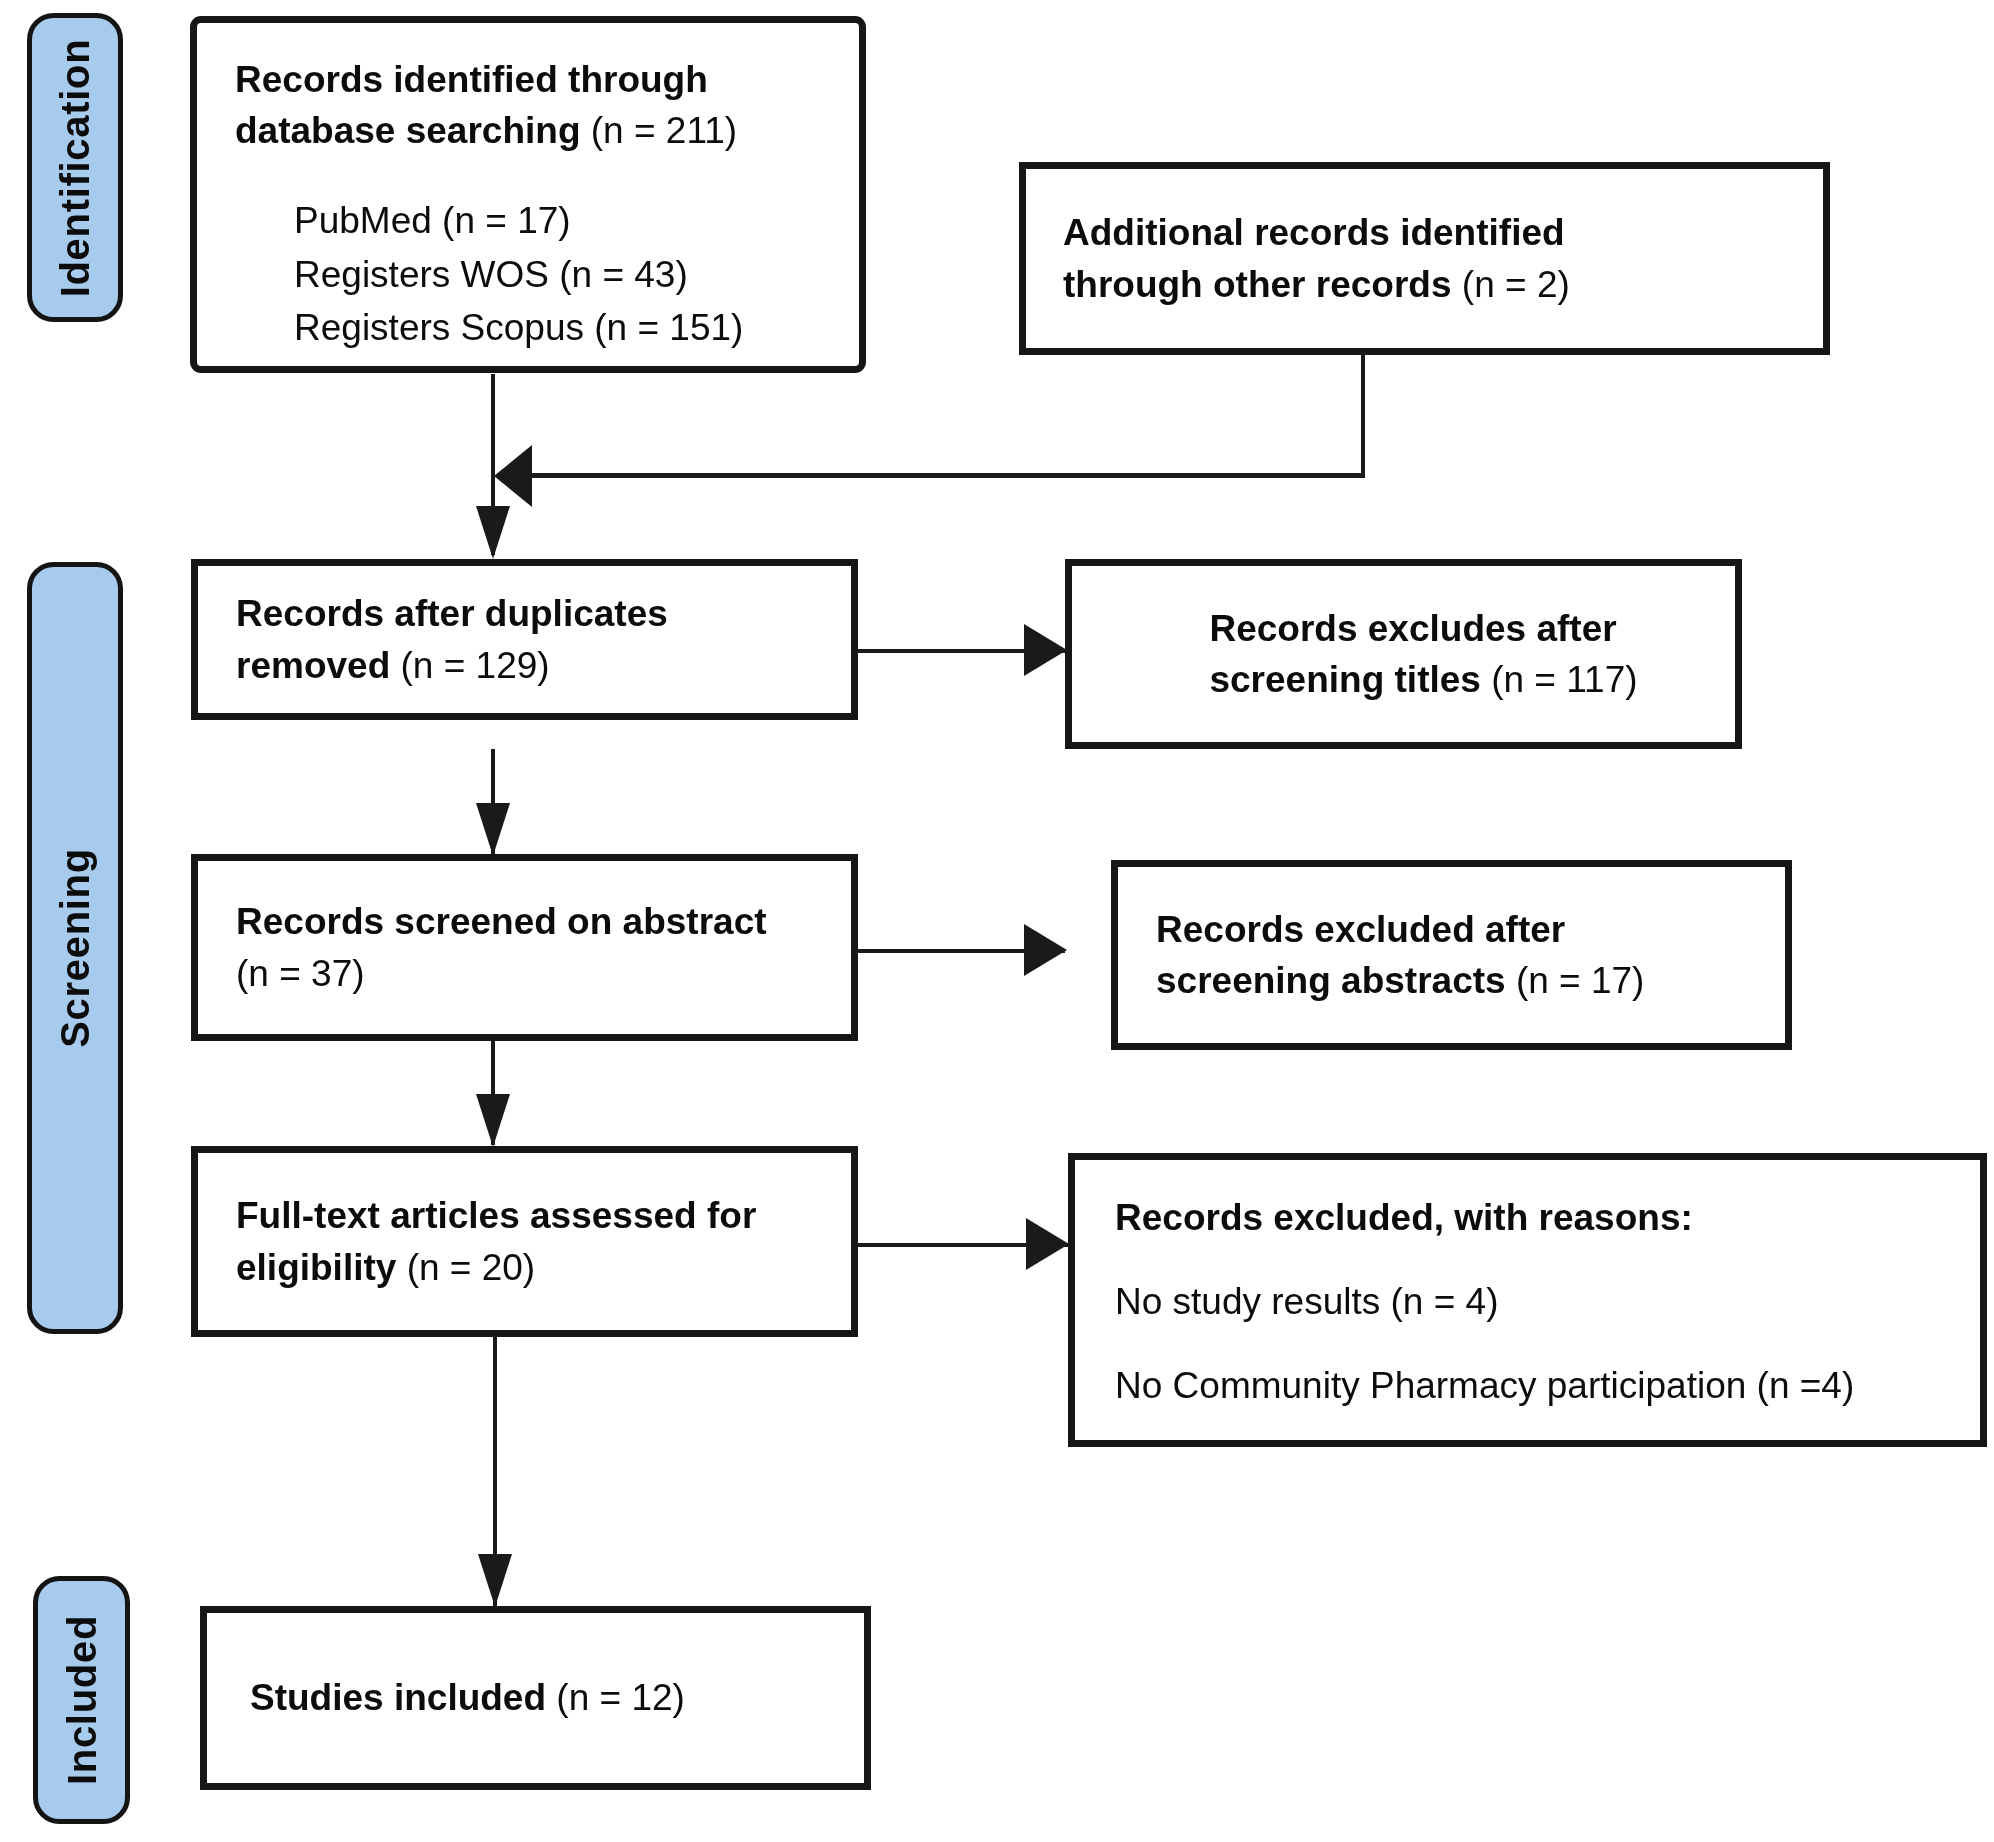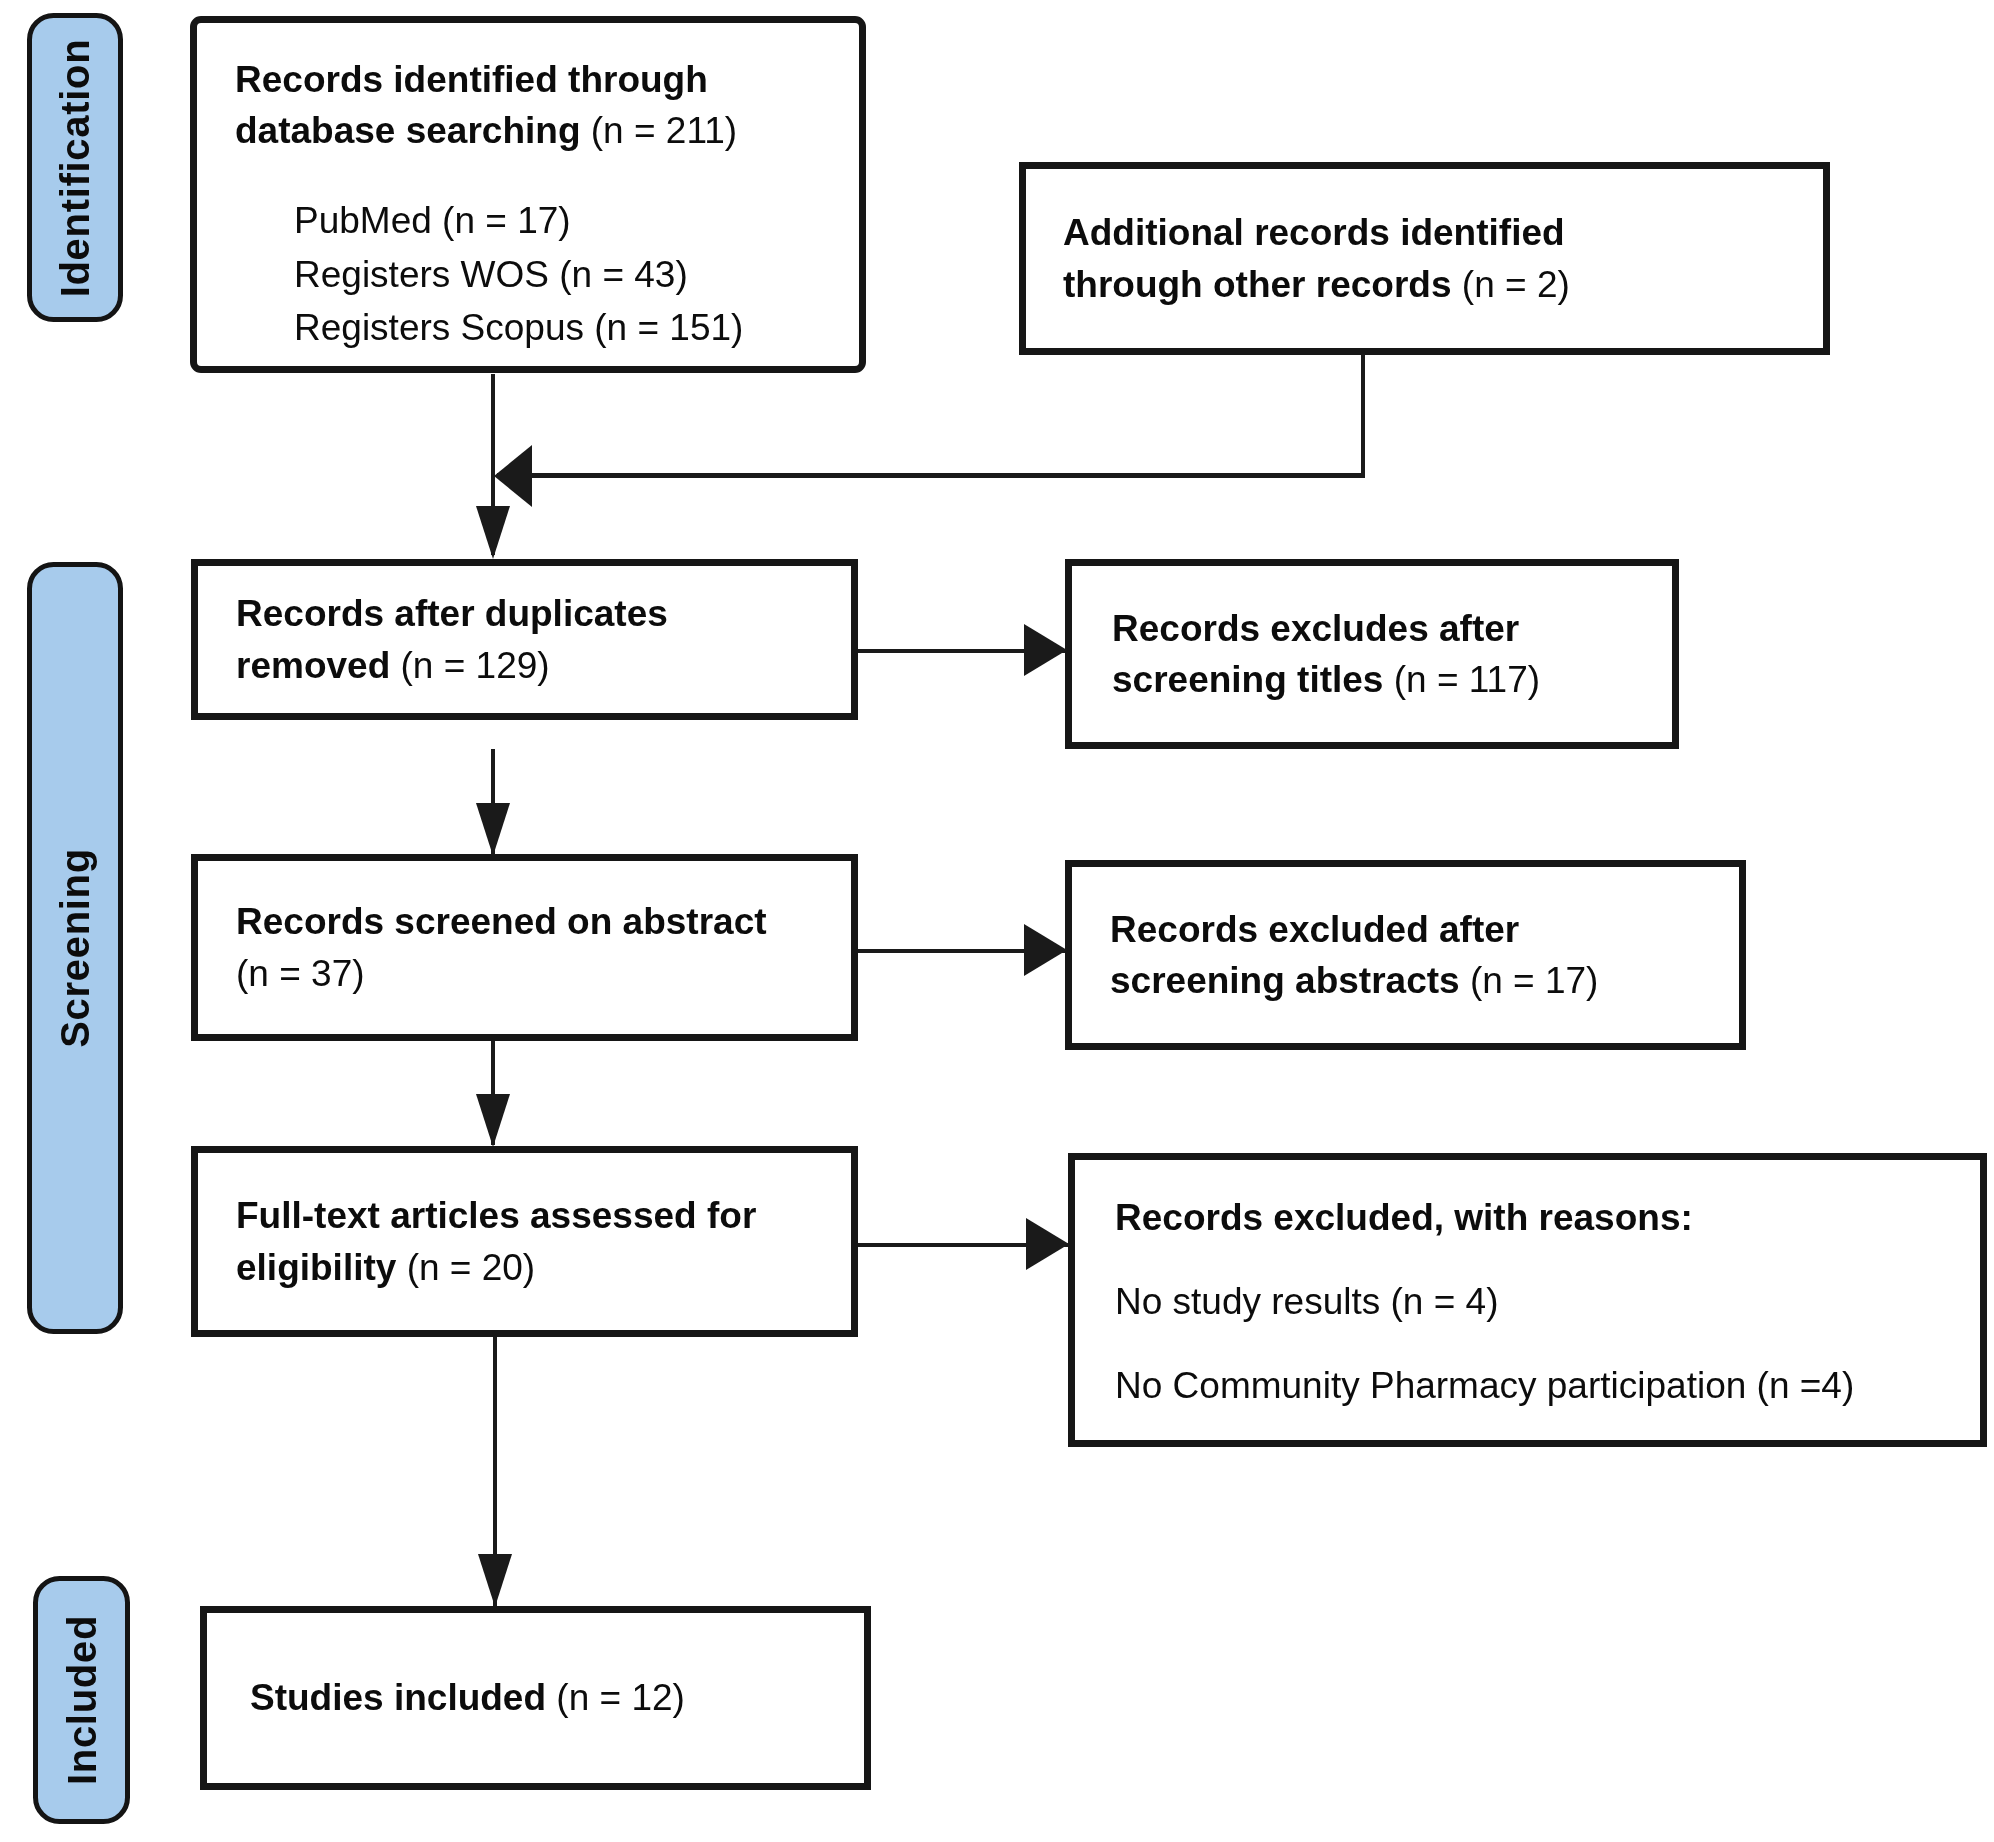--- a/index.html
+++ b/index.html
@@ -118,35 +118,35 @@
     </div>
   </div>
 
   <div class="fbox center" style="left:191px; top:559px; width:667px; height:161px; padding-left:38px;">
     <div>
       <span class="b">Records after duplicates</span><br>
       <span class="b">removed </span><span class="n">(n = 129)</span>
     </div>
   </div>
 
-  <div class="fbox center" style="left:1065px; top:559px; width:614px; height:190px; padding-left:40px;">
+  <div class="fbox center" style="left:1065px; top:559px; width:677px; height:190px; padding-left:40px;align-items:center;">
     <div>
       <span class="b">Records excludes after</span><br>
       <span class="b">screening titles </span><span class="n">(n = 117)</span>
     </div>
   </div>
 
   <div class="fbox center" style="left:191px; top:854px; width:667px; height:187px; padding-left:38px;">
     <div>
       <span class="b">Records screened on abstract</span><br>
       <span class="n">(n = 37)</span>
     </div>
   </div>
 
-  <div class="fbox center" style="left:1065px; top:860px; width:681px; height:190px; padding-left:38px;">
+  <div class="fbox center" style="left:1111px; top:860px; width:681px; height:190px; padding-left:38px;">
     <div>
       <span class="b">Records excluded after</span><br>
       <span class="b">screening abstracts </span><span class="n">(n = 17)</span>
     </div>
   </div>
 
   <div class="fbox center" style="left:191px; top:1146px; width:667px; height:191px; padding-left:38px;">
     <div>
       <span class="b">Full-text articles assessed for</span><br>
       <span class="b">eligibility </span><span class="n">(n = 20)</span>

